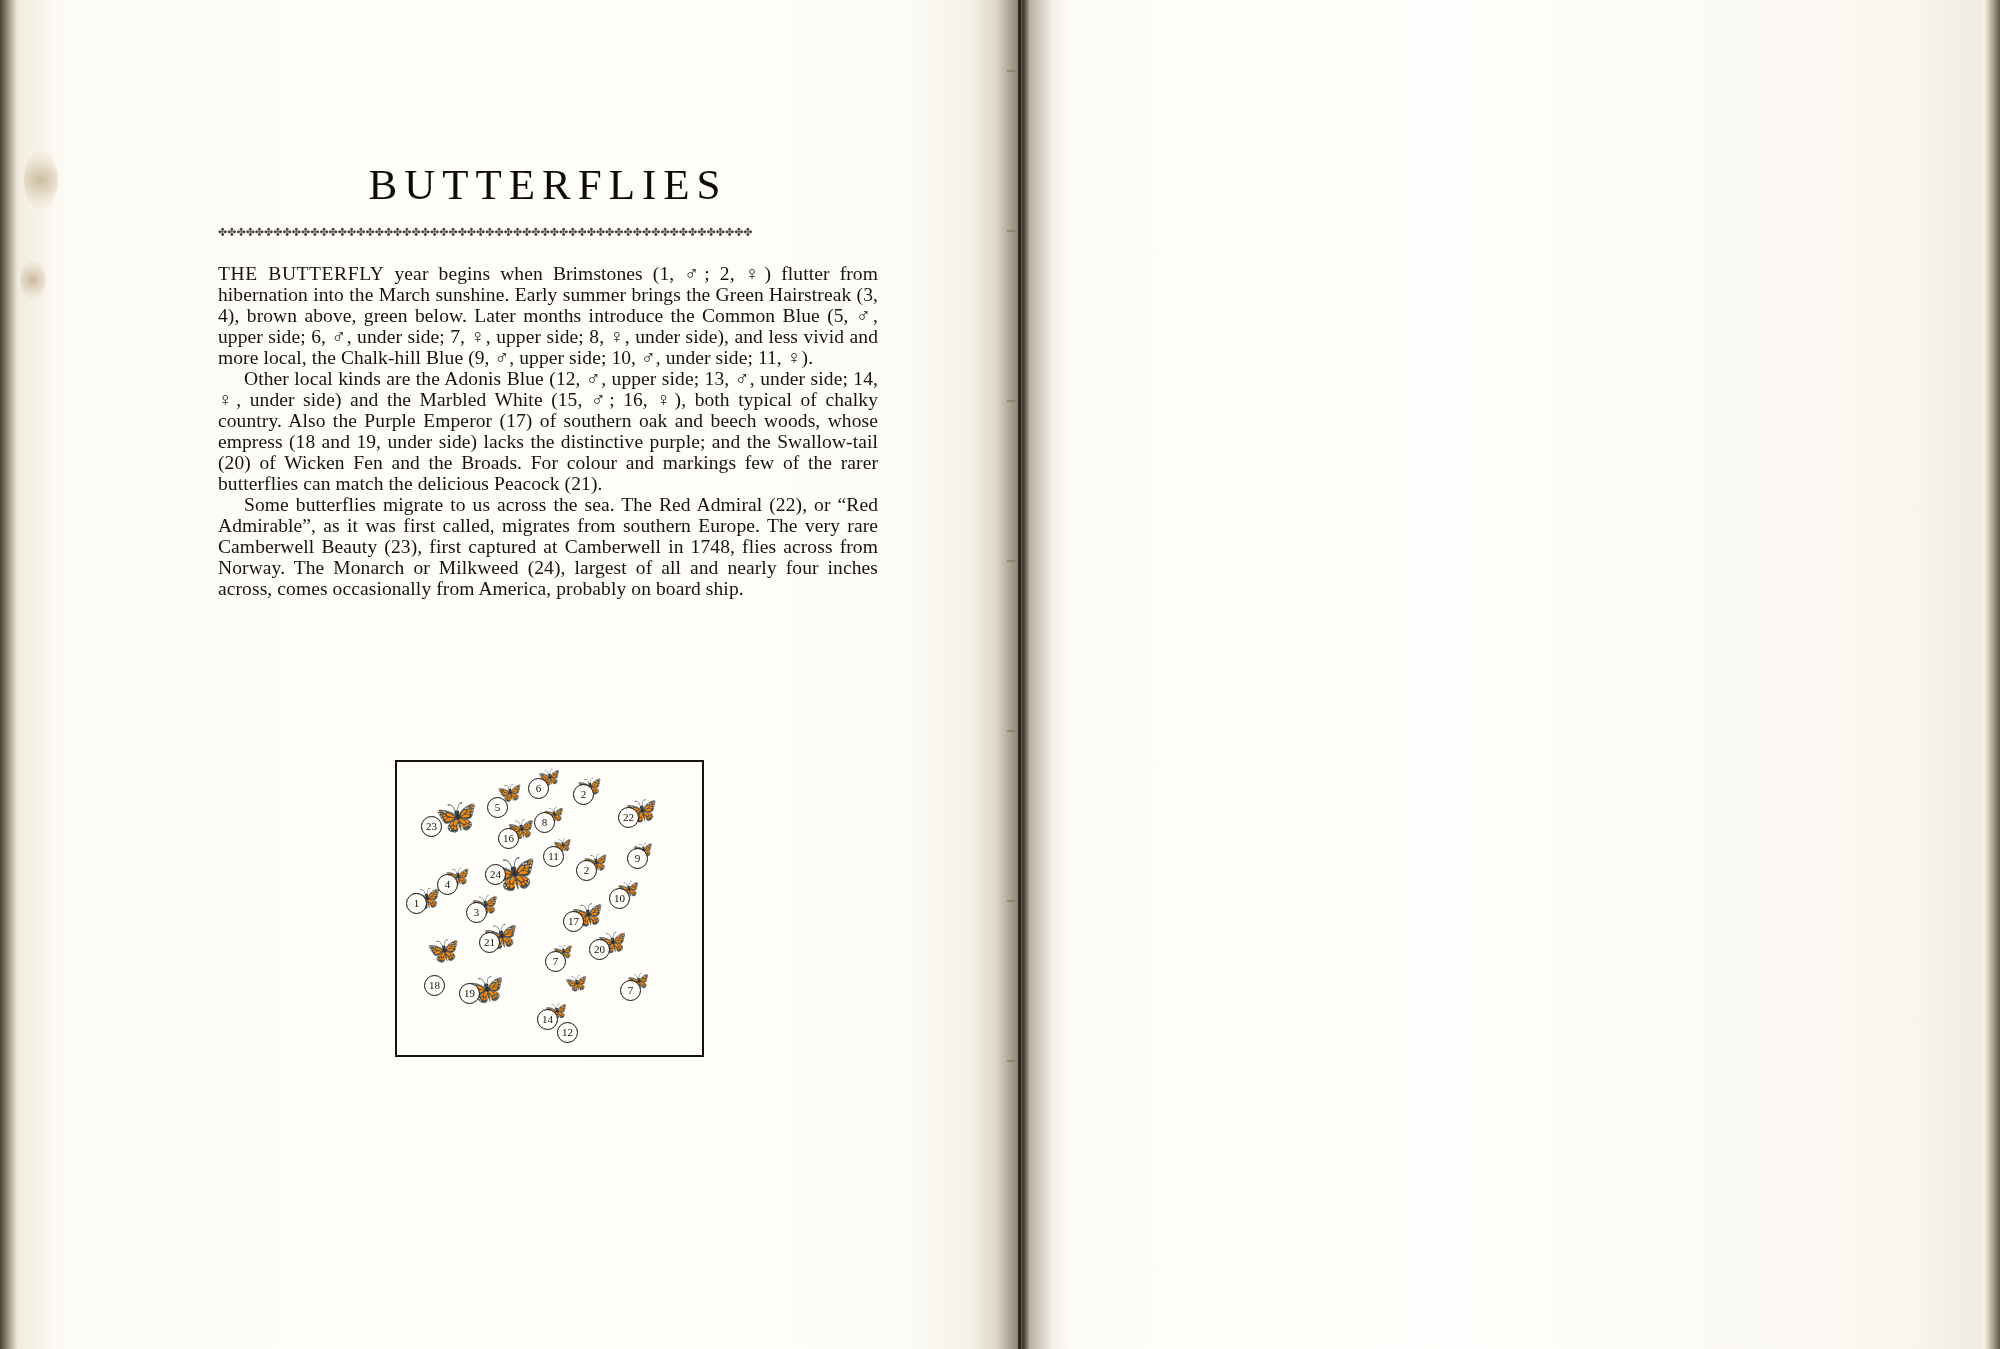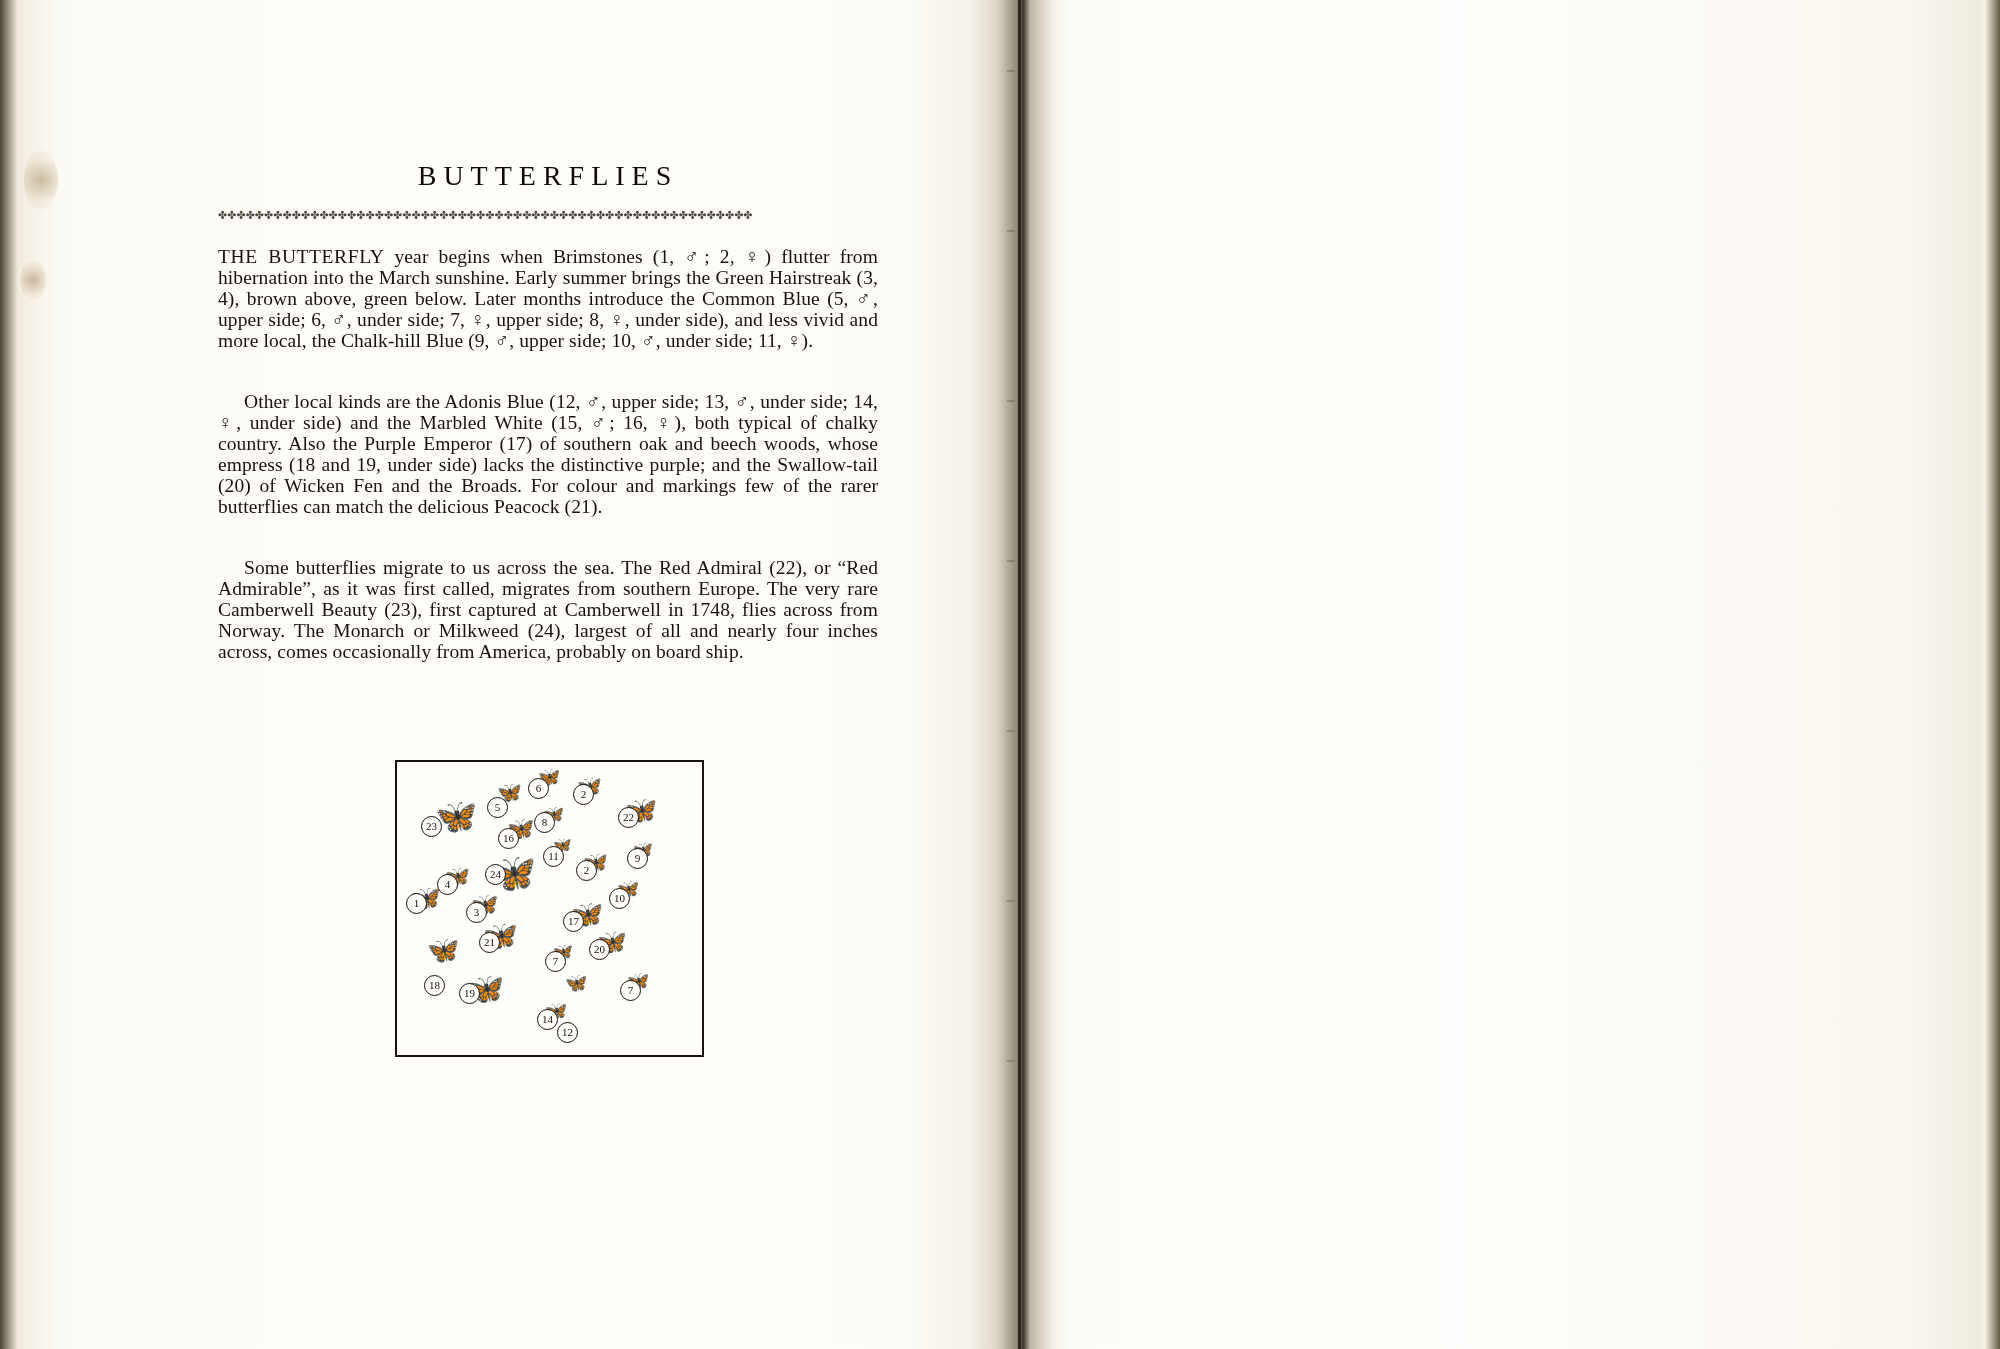--- a/index.html
+++ b/index.html
@@ -99,21 +99,21 @@
   
   .text-col {
     position: absolute;
     left: 200px;
     top: 160px;
     width: 660px;
     color: #15110c;
   }
   h1.title {
     font-family: "Liberation Serif", serif;
-    font-size: 28px;
+    font-size: 43px;
     letter-spacing: 7px;
     font-weight: 400;
     text-align: center;
     margin: 0 0 18px 0;
     color: #0f0c08;
   }
   .rule {
     height: 14px;
     width: 100%;
     margin: 0 0 22px 0;
@@ -128,21 +128,21 @@
   }
   p.body {
     margin: 0 0 0 0;
     font-size: 19.5px;
     line-height: 21px;
     text-align: justify;
     text-justify: inter-word;
     color: #17120c;
     letter-spacing: 0.1px;
   }
-  p.body + p.body { text-indent: 26px; margin-top: 40px; }
+  p.body + p.body { text-indent: 26px; }
   .smallcaps {
     font-variant: small-caps;
     letter-spacing: 0.6px;
   }
   p.legend {
     margin: 6px 0 0 0;
     font-size: 18px;
     line-height: 26px;
     font-style: italic;
     text-align: center;

